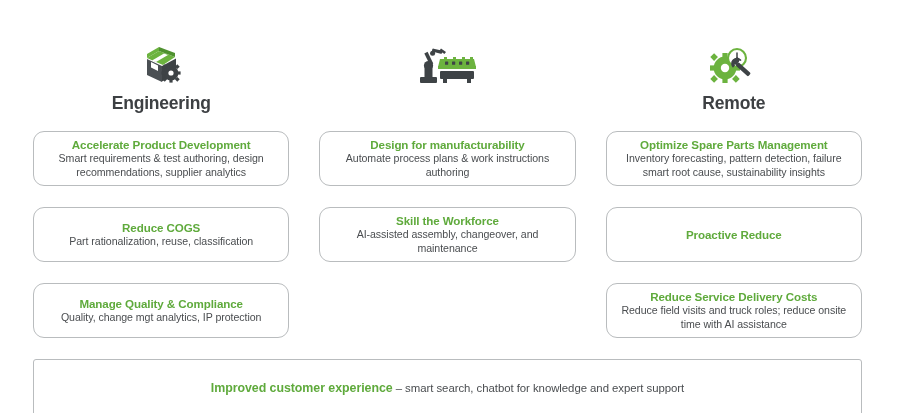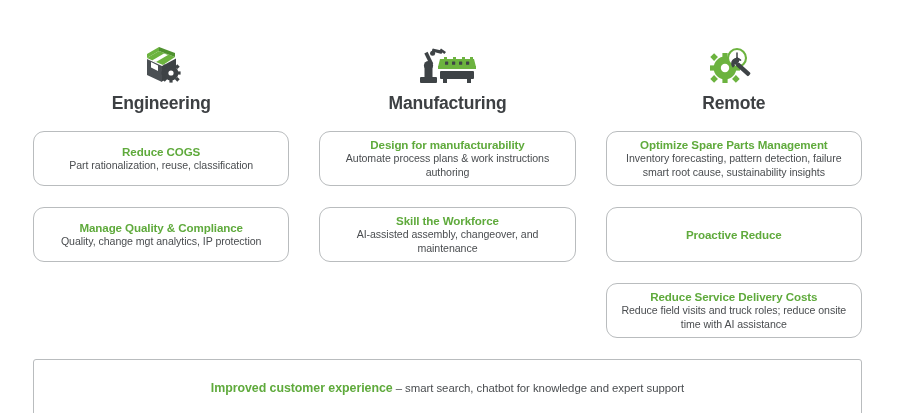--- a/index.html
+++ b/index.html
@@ -195,21 +195,20 @@
             <rect x="37" y="11" width="3" height="3"></rect>
             <rect x="46" y="11" width="3" height="3"></rect>
             <rect x="54" y="11" width="3" height="3"></rect>
           </g>
 
           <rect x="24" y="25" width="34" height="8" rx="1" fill="#3e4346"></rect>
           <rect x="27" y="33" width="4" height="4" fill="#3e4346"></rect>
           <rect x="51" y="33" width="4" height="4" fill="#3e4346"></rect>
         </svg>
       </div>
-      <div class="col-title">Manufacturing</div>
     </div>
 
     <div class="column-head">
       <div class="col-icon">
         <svg width="52" height="42" viewBox="0 0 52 42" aria-hidden="true">
 
           <g transform="translate(17,22)" fill="#6cb33f">
             <circle cx="0" cy="0" r="11.4"></circle>
             <rect x="-2.6" y="-15" width="5.2" height="6"></rect>
             <rect x="-2.6" y="9" width="5.2" height="6"></rect>
@@ -237,20 +236,24 @@
       </div>
       <div class="col-title">Remote</div>
     </div>
 
   </div>
 
   <div class="grid">
 
     <div class="col">
       <div class="card">
+        <div class="card-title">Accelerate Product Development</div>
+        <div class="card-desc">Smart requirements &amp; test authoring, design recommendations, supplier analytics</div>
+      </div>
+      <div class="card">
         <div class="card-title">Reduce COGS</div>
         <div class="card-desc">Part rationalization, reuse, classification</div>
       </div>
       <div class="card">
         <div class="card-title">Manage Quality &amp; Compliance</div>
         <div class="card-desc">Quality, change mgt analytics, IP protection</div>
       </div>
     </div>
 
     <div class="col">

